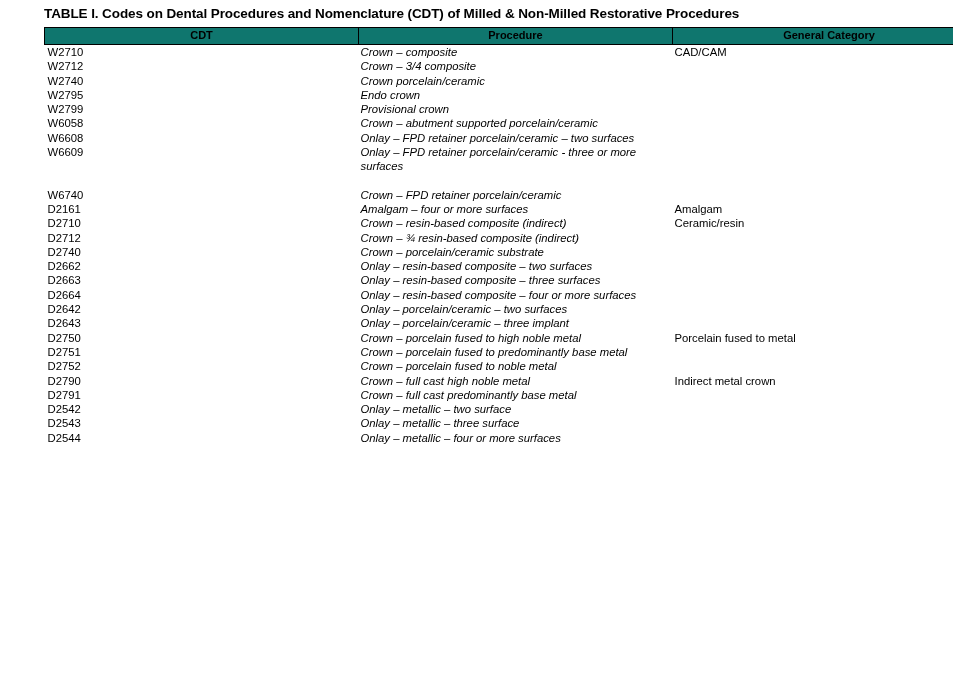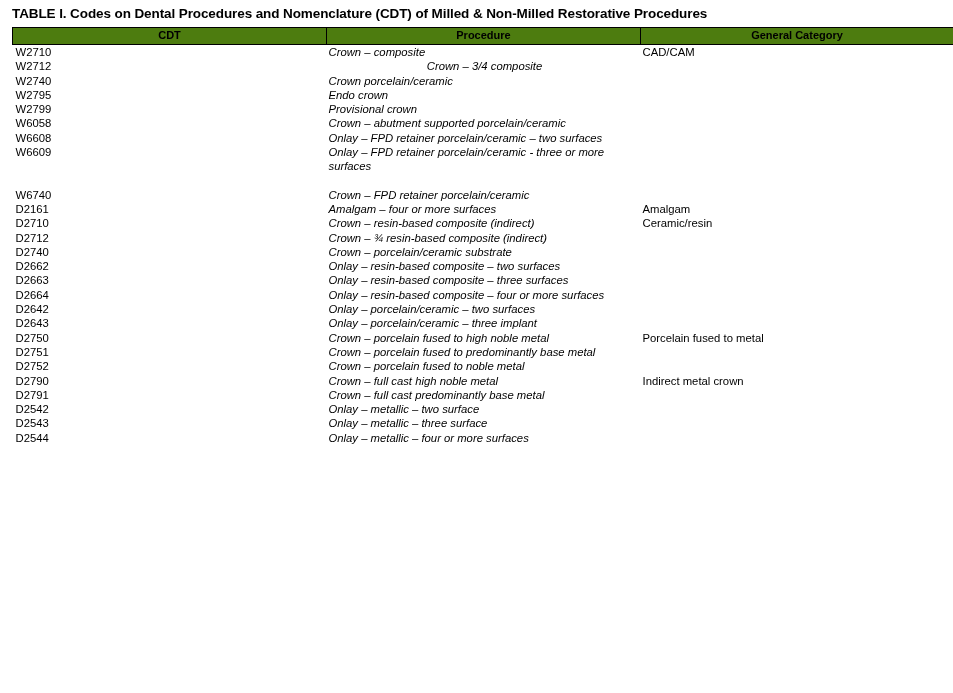--- a/index.html
+++ b/index.html
@@ -10,20 +10,21 @@
   body {
     width: 953px;
     height: 693px;
     font-family: "Liberation Sans", sans-serif;
     color: #000000;
     overflow: hidden;
   }
   .page {
     padding: 6px 6px 0 10px;
     box-sizing: border-box;
+    margin-left: 32px;
   }
   .table-title {
     font-size: 13.5px;
     font-weight: bold;
     letter-spacing: -0.1px;
     margin: 0 0 6px 2px;
     white-space: nowrap;
   }
   table.cdt-table {
     border-collapse: collapse;
@@ -35,35 +36,35 @@
   table.cdt-table col.col-proc { width: 314px; }
   table.cdt-table col.col-cat { width: 313px; }
 
   thead th {
     border: 1px solid #000000;
     font-size: 11px;
     font-weight: bold;
     text-align: center;
     padding: 1px 0 2px 0;
     line-height: 13px;
-    background: #4d7c0f;
+    background: #0f766e;
   }
   tbody td {
     border: none;
     font-size: 11.3px;
     line-height: 14.3px;
     padding: 0 0 0 3px;
     vertical-align: top;
     text-align: left;
     white-space: normal;
   }
   tbody td.cdt-cell { padding-left: 3px; }
   tbody td.proc-cell { padding-left: 2px; font-style: italic; }
   tbody td.cat-cell { padding-left: 2px; }
-  tbody td.center { text-align: center; }
+  tbody td.center { }
   tbody tr.spacer td { height: 14px; }
 </style>
 </head>
 <body>
 
 <div class="page">
 
   <div class="table-title">TABLE I. Codes on Dental Procedures and Nomenclature (CDT) of Milled &amp; Non-Milled Restorative Procedures</div>
 
   <table class="cdt-table">

